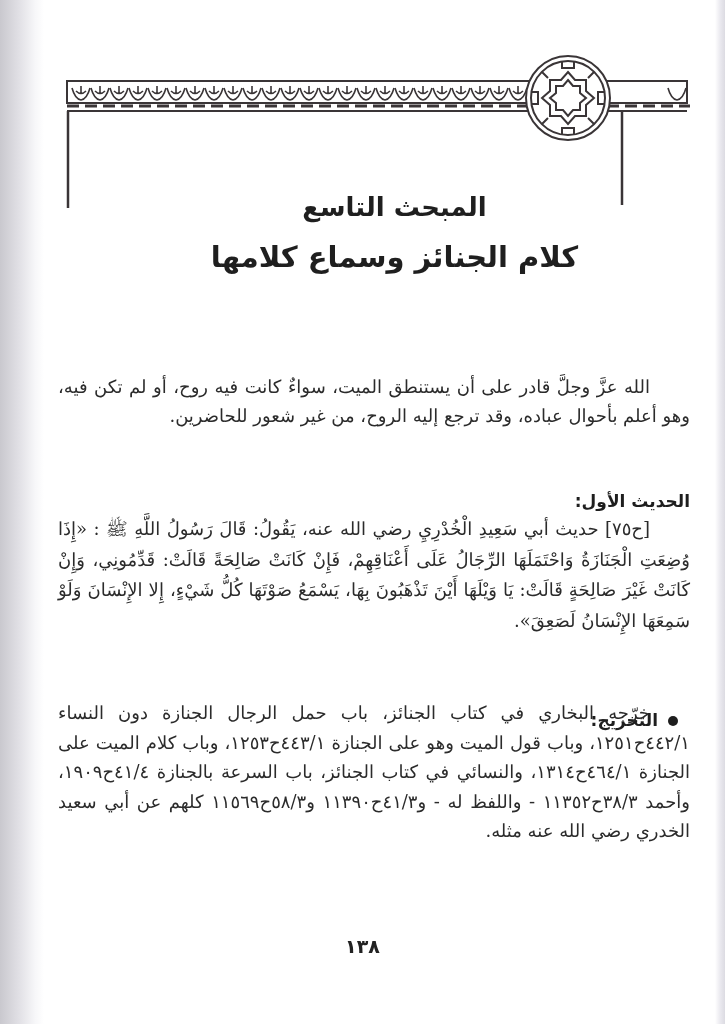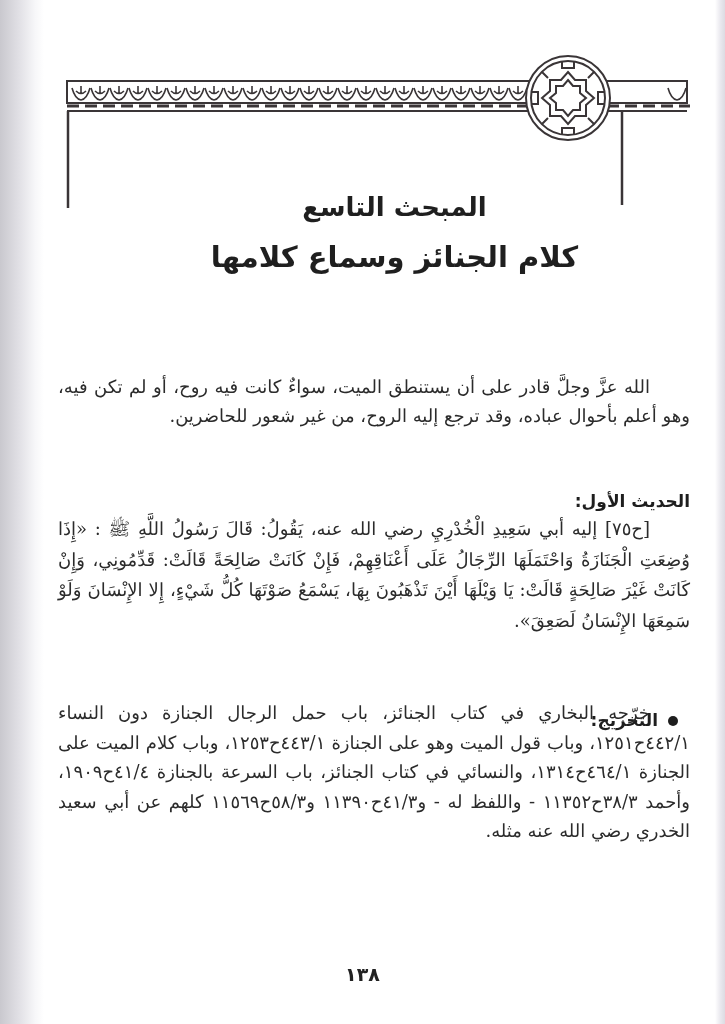--- a/index.html
+++ b/index.html
@@ -44,21 +44,21 @@
     display: inline-block; width: 10px; height: 10px; border-radius: 50%;
     background: #1e1e1e; margin-left: 10px; vertical-align: middle;
   }
   .p-intro { top: 372px; }
   .p-h1 { top: 487px; }
   .p-hadith { top: 514px; line-height: 30.5px; }
   .p-takhrij { top: 706px; }
   .p-takhrij-body { top: 698px; line-height: 29.5px; }
   .page-num {
     position: absolute; top: 935px; left: 0; width: 725px; text-align: center;
-    font-family: "DejaVu Sans", sans-serif; font-weight: bold; font-size: 19px; color: #222; margin-top: 28px;
+    font-family: "DejaVu Sans", sans-serif; font-weight: bold; font-size: 19px; color: #222;
   }
 </style>
 </head>
 <body>
 
 <div class="left-shadow"></div>
 <div class="right-edge"></div>
 
 <svg class="frame" viewBox="0 0 725 240" xmlns="http://www.w3.org/2000/svg">
   <g fill="none" stroke="#3a3537" stroke-width="2">
@@ -116,21 +116,21 @@
     <p class="sub">الحديث الأول:</p>
   </div>
 
   <div class="body p-intro">
     <p class="indent">الله عزَّ وجلَّ قادر على أن يستنطق الميت، سواءٌ كانت فيه روح، أو لم تكن فيه، وهو أعلم بأحوال عباده، وقد ترجع إليه الروح، من غير شعور للحاضرين.</p>
   </div>
 
   <div class="body p-hadith">
     <p class="indent">
       <span>[ح٧٥]</span>
-      <span>إليه أبي سَعِيدِ الْخُدْرِيِ رضي الله عنه، يَقُولُ: قَالَ رَسُولُ اللَّهِ ﷺ :</span>
+      <span>حديث أبي سَعِيدِ الْخُدْرِيِ رضي الله عنه، يَقُولُ: قَالَ رَسُولُ اللَّهِ ﷺ :</span>
       <span class="matn">«إِذَا وُضِعَتِ الْجَنَازَةُ وَاحْتَمَلَهَا الرِّجَالُ عَلَى أَعْنَاقِهِمْ، فَإِنْ كَانَتْ صَالِحَةً قَالَتْ: قَدِّمُونِي، وَإِنْ كَانَتْ غَيْرَ صَالِحَةٍ قَالَتْ: يَا وَيْلَهَا أَيْنَ تَذْهَبُونَ بِهَا، يَسْمَعُ صَوْتَهَا كُلُّ شَيْءٍ، إِلا الإِنْسَانَ وَلَوْ سَمِعَهَا الإِنْسَانُ لَصَعِقَ».</span>
     </p>
   </div>
 
   <div class="body p-takhrij">
     <p class="sub" style="padding-right:12px;">
       <span class="bullet"></span><span>التخريج:</span>
     </p>
   </div>
 

